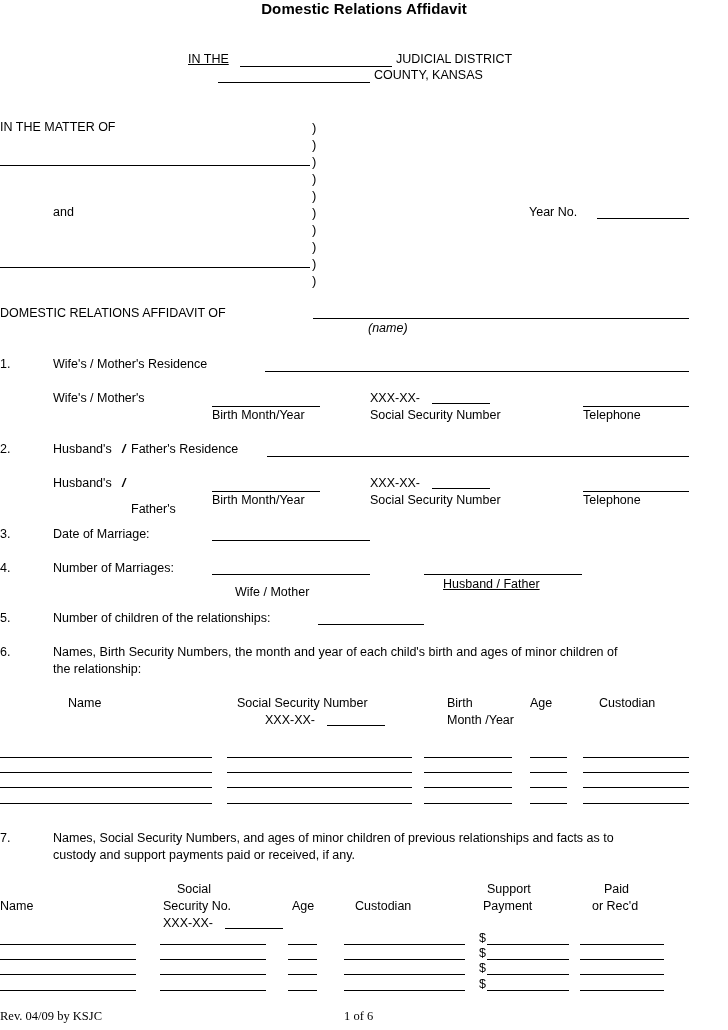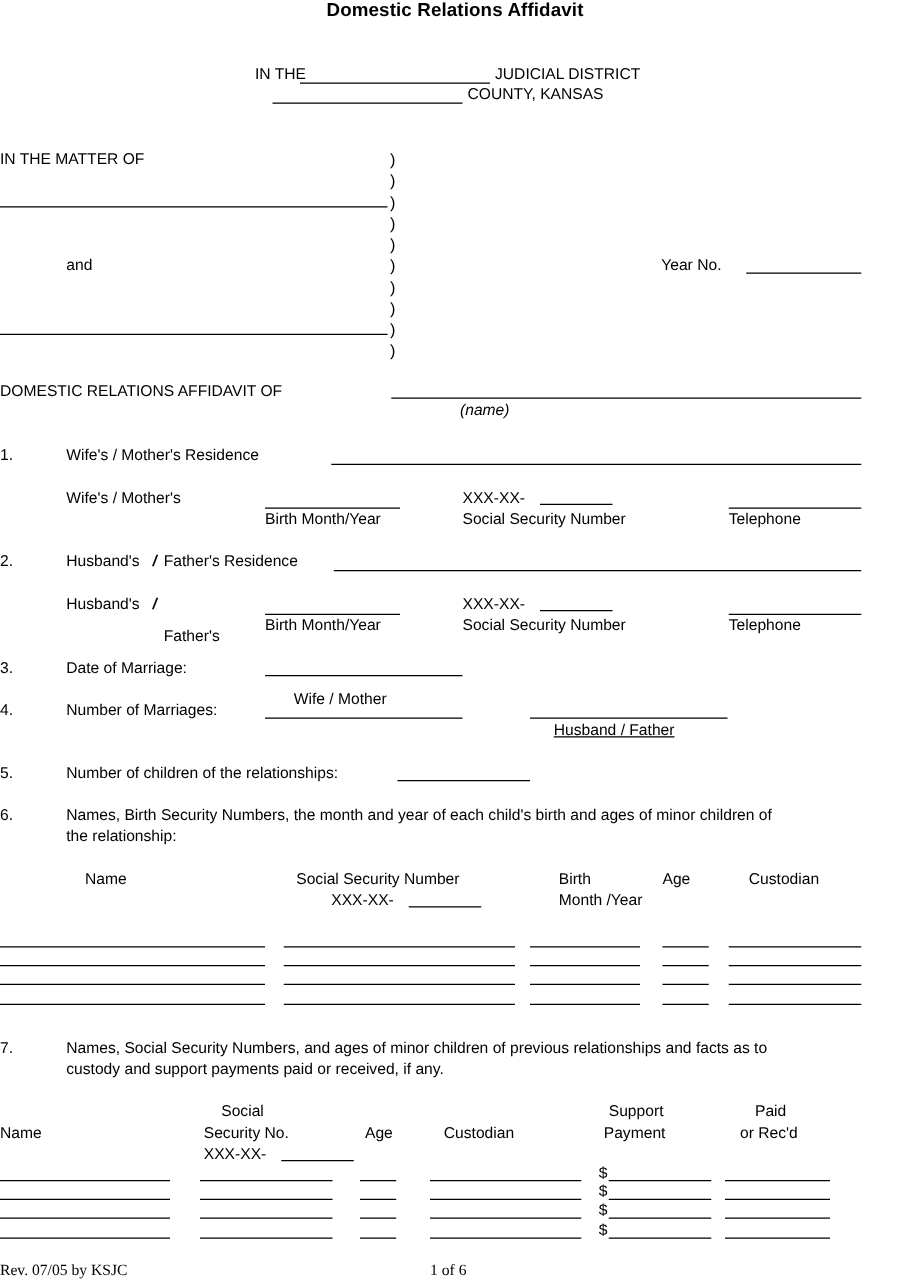--- a/index.html
+++ b/index.html
@@ -45,21 +45,21 @@
   .parens span { display: block; }
 </style>
 </head>
 <body>
 
 <div class="page">
 
   <div class="t title" style="left:0; top:0; width:728px; text-align:center;">Domestic Relations Affidavit</div>
 
   <div>
-    <div class="t" style="left:204px; top:52px;">IN THE</div>
+    <div class="t" style="left:188px; top:52px;text-decoration:underline;">IN THE</div>
     <div class="rule" style="left:240px; top:66px; width:152px;"></div>
     <div class="t" style="left:396px; top:52px;">JUDICIAL DISTRICT</div>
 
     <div class="rule" style="left:218px; top:82px; width:152px;"></div>
     <div class="t" style="left:374px; top:68px;">COUNTY, KANSAS</div>
   </div>
 
   <div>
     <div class="t" style="left:0px; top:120px;">IN THE MATTER OF</div>
 
@@ -136,21 +136,21 @@
     <div class="t" style="left:0px; top:527px;">3.</div>
     <div class="t" style="left:53px; top:527px;">Date of Marriage:</div>
     <div class="rule" style="left:212px; top:540px; width:158px;"></div>
   </div>
 
   <div>
     <div class="t" style="left:0px; top:561px;">4.</div>
     <div class="t" style="left:53px; top:561px;">Number of Marriages:</div>
 
     <div class="rule" style="left:212px; top:574px; width:158px;"></div>
-    <div class="t" style="left:235px; top:552px;">Wife / Mother</div>
+    <div class="t" style="left:235px; top:585px;">Wife / Mother</div>
 
     <div class="rule" style="left:424px; top:574px; width:158px;"></div>
     <div class="t" style="left:443px; top:577px;text-decoration:underline;">Husband / Father</div>
   </div>
 
   <div>
     <div class="t" style="left:0px; top:611px;">5.</div>
     <div class="t" style="left:53px; top:611px;">Number of children of the relationships:</div>
     <div class="rule" style="left:318px; top:624px; width:106px;"></div>
   </div>
@@ -265,17 +265,17 @@
         <div class="rule" style="left: 160px; top: 990px; width: 106px;"></div>
         <div class="rule" style="left: 288px; top: 990px; width: 29px;"></div>
         <div class="rule" style="left: 344px; top: 990px; width: 121px;"></div>
         <div class="t" style="left: 479px; top: 977px;">$</div>
         <div class="rule" style="left: 487px; top: 990px; width: 82px;"></div>
         <div class="rule" style="left: 580px; top: 990px; width: 84px;"></div>
       </div>
     </div>
 
   <div>
-    <div class="t serif" style="left:0px; top:1009px;">Rev. 07/05 by KSJC</div>
+    <div class="t serif" style="left:0px; top:1009px;">Rev. 04/09 by KSJC</div>
     <div class="t serif" style="left:344px; top:1009px;">1 of 6</div>
   </div>
 
 </div>
 
 </body></html>

